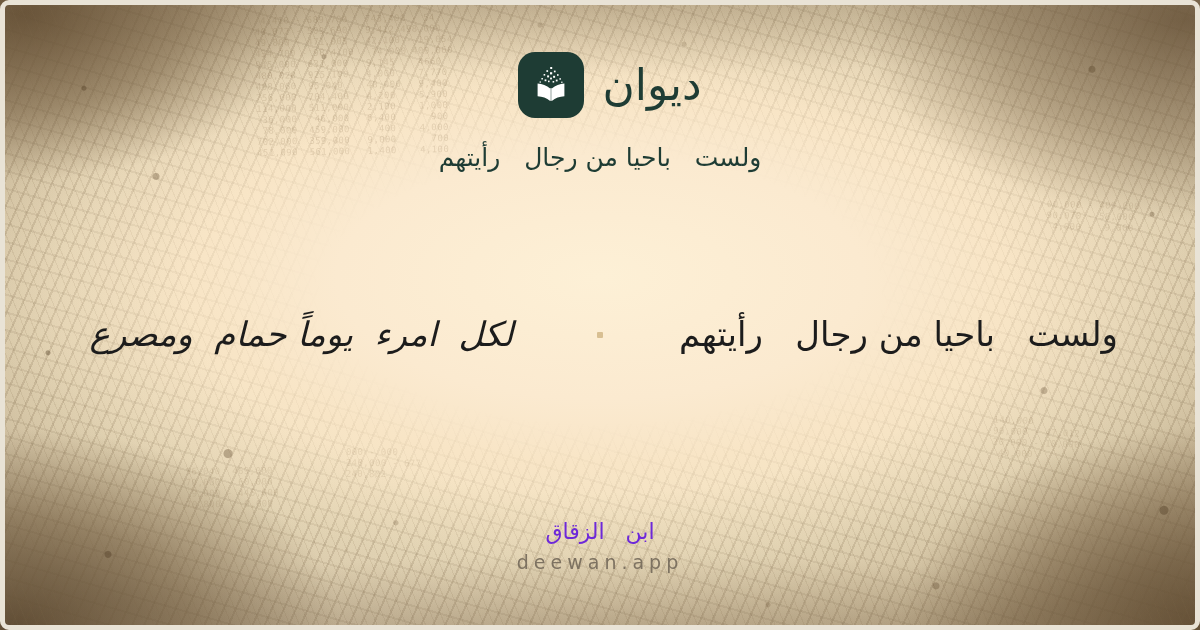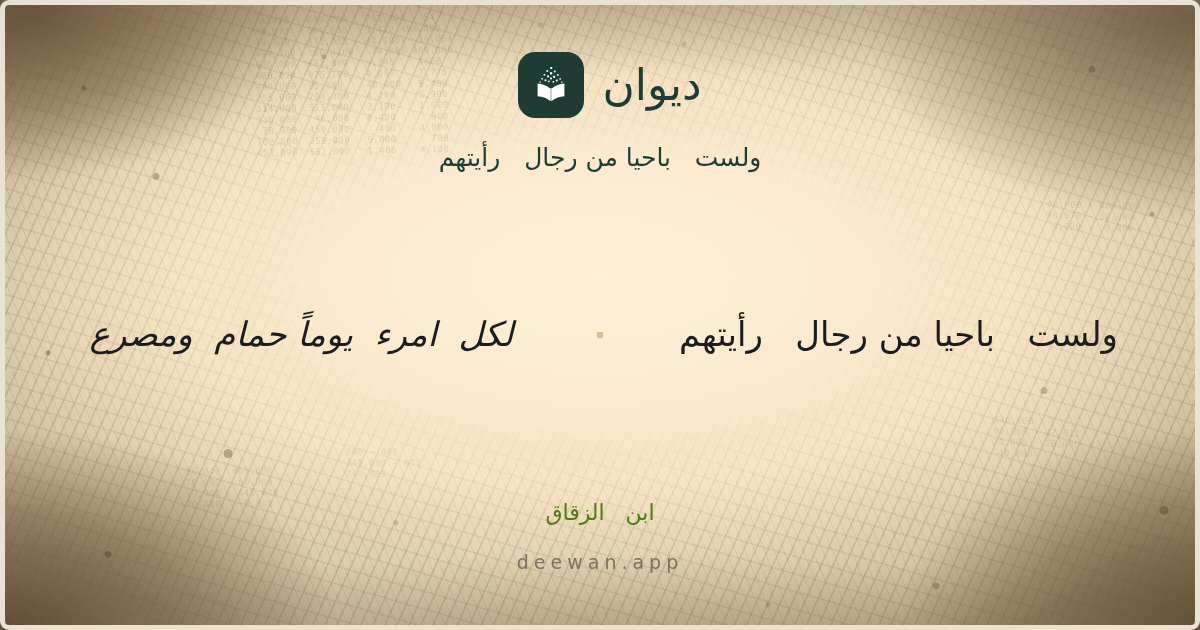--- a/index.html
+++ b/index.html
@@ -192,31 +192,30 @@
 
   
   .footer {
     position:absolute;
     bottom:58px;
     left:0; right:0;
     display:flex; flex-direction:column; align-items:center; gap:10px;
   }
   .author {
     font-size:22px;
-    color:#4d7c0f;
+    color:#6d28d9;
     direction:rtl;
     white-space:pre;
     line-height:1;
   }
   .site {
     font-size:19px;
     color:#7d7261;
     letter-spacing:5px;
     line-height:1;
-    margin-top:19px;
   }
 </style>
 </head>
 <body>
 
 <div id="card">
 
   <div class="paper-base"></div>
   <div class="grunge-corners"></div>
   <div class="grunge-streaks"></div>

